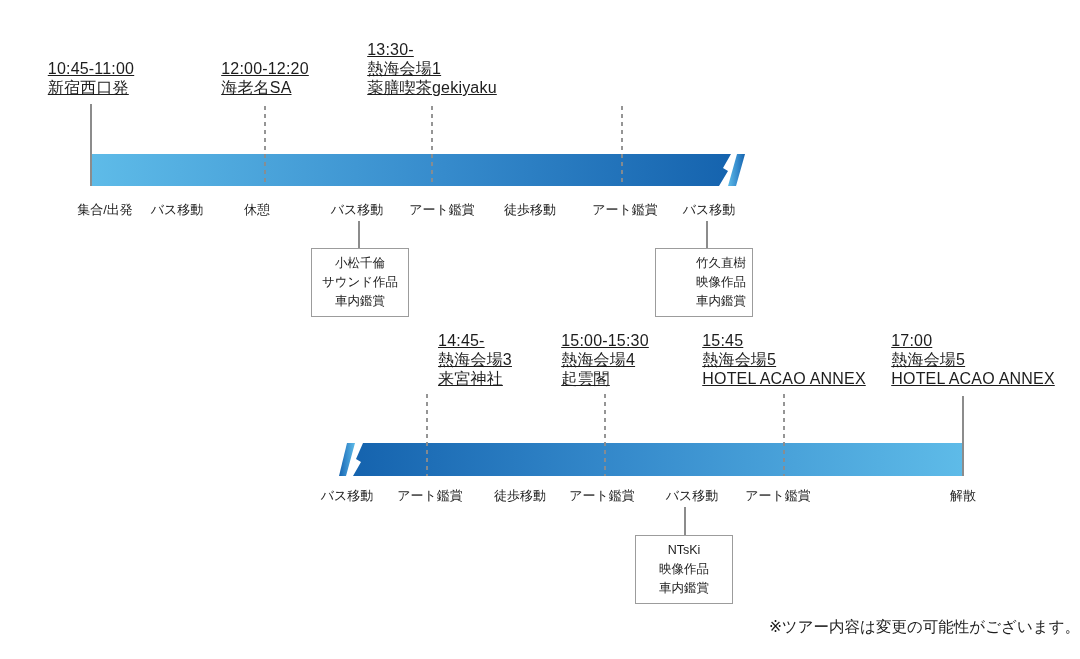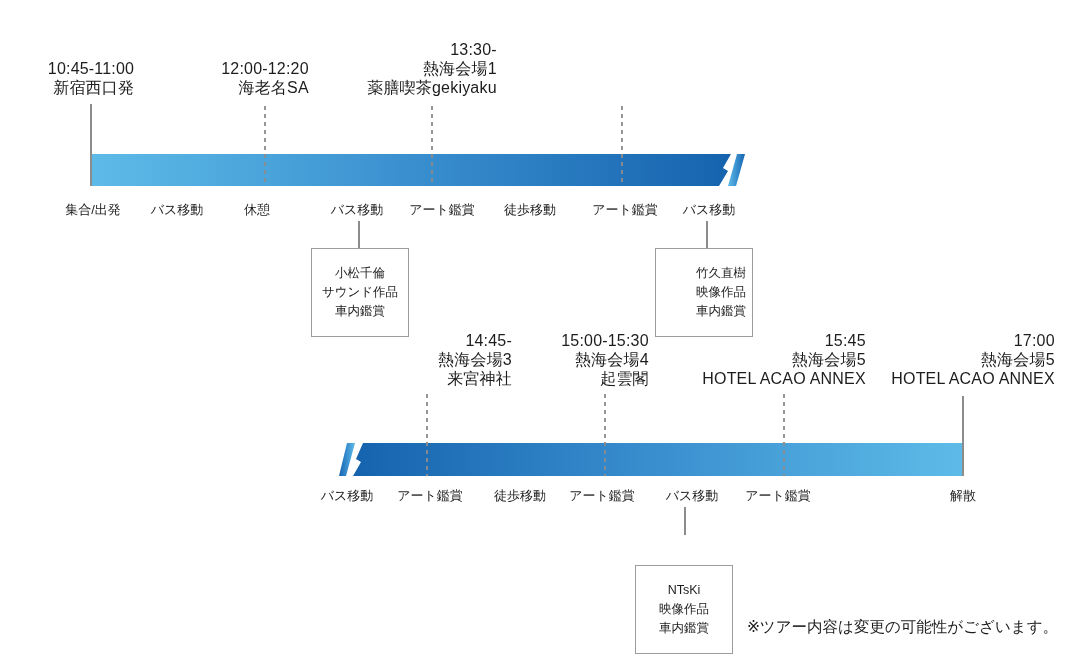--- a/index.html
+++ b/index.html
@@ -1,38 +1,38 @@
 <!DOCTYPE html>
 <html style="--marker: #8c8c8c; --text: #1d1d1d; --box-border: #9c9c9c;"><head>
 <meta charset="utf-8">
 <style>
   html,body{margin:0;padding:0;background:#fff;}
   .canvas{
     position:relative;width:1080px;height:659px;background:#ffffff;overflow:hidden;
     font-family:"Liberation Sans","DejaVu Sans",sans-serif;color:var(--text,#1d1d1d);
   }
   .time-label{
-    position:absolute;transform:translateX(-50%);text-align:right;white-space:nowrap;
-    font-size:16px;line-height:19px;letter-spacing:.2px;
+    position:absolute;transform:translateX(-50%);text-align:left;white-space:nowrap;
+    font-size:16px;line-height:19px;letter-spacing:.2px;text-decoration:underline;
   }
   .time-label .time-line{font-size:16px;}
   .marker-solid{position:absolute;width:2px;background:var(--marker,#8c8c8c);}
   .marker-dashed{
     position:absolute;width:2px;opacity:.92;
     background:repeating-linear-gradient(180deg,var(--marker,#969696) 0 4px,transparent 4px 8px);
   }
   .activity{position:absolute;transform:translateX(-50%);font-size:13px;white-space:nowrap;}
   .note-connector{position:absolute;width:1.5px;background:var(--marker,#8c8c8c);}
   .note-box{
     position:absolute;transform:translateX(-50%);border:1px solid var(--box-border,#9c9c9c);
-    background:#fff;padding:15px 6px;min-width:84px;text-align:center;
+    background:#fff;padding:5px 6px;min-width:84px;text-align:center;
     font-size:12.5px;line-height:19px;white-space:nowrap;
   }
   .bar-svg{position:absolute;display:block;}
-  .footer-note{position:absolute;right:22px;top:617px;font-size:15.5px;white-space:nowrap;}
+  .footer-note{position:absolute;right:0;top:617px;font-size:15.5px;white-space:nowrap;}
   section{position:absolute;inset:0;}
 </style>
 </head>
 <body>
 
 <div class="canvas">
 
   <section>
     <svg class="bar-svg" style="left:90px;top:154px;" width="660" height="32" viewBox="0 0 660 32" preserveAspectRatio="none">
       <defs>
@@ -55,21 +55,21 @@
         <div class="place-line">海老名SA</div>
       </div>
       <div class="marker-dashed" style="left: 264px; top: 106px; height: 80px;"></div>
       <div class="time-label" style="left: 432px; bottom: 562px;">
         <div class="time-line">13:30-</div>
         <div class="place-line">熱海会場1</div>
         <div class="place-line">薬膳喫茶gekiyaku</div>
       </div>
       <div class="marker-dashed" style="left: 431px; top: 106px; height: 80px;"></div>
       <div class="marker-dashed" style="left: 621px; top: 106px; height: 80px;"></div>
-      <div class="activity" style="left: 93px; top: 201px;">集合/出発</div>
+      <div class="activity" style="left: 105px; top: 201px;">集合/出発</div>
       <div class="activity" style="left: 177px; top: 201px;">バス移動</div>
       <div class="activity" style="left: 257px; top: 201px;">休憩</div>
       <div class="activity" style="left: 357px; top: 201px;">バス移動</div>
       <div class="activity" style="left: 442px; top: 201px;">アート鑑賞</div>
       <div class="activity" style="left: 530px; top: 201px;">徒歩移動</div>
       <div class="activity" style="left: 625px; top: 201px;">アート鑑賞</div>
       <div class="activity" style="left: 709px; top: 201px;">バス移動</div>
       <div class="note-connector" style="left: 358px; top: 221px; height: 27px;"></div>
       <div class="note-box" style="left: 360px; top: 248px;">
         <div class="note-line">小松千倫</div>
@@ -121,21 +121,21 @@
       </div>
       <div class="marker-solid" style="left: 962px; top: 396px; height: 80px;"></div>
       <div class="activity" style="left: 347px; top: 487px;">バス移動</div>
       <div class="activity" style="left: 430px; top: 487px;">アート鑑賞</div>
       <div class="activity" style="left: 520px; top: 487px;">徒歩移動</div>
       <div class="activity" style="left: 602px; top: 487px;">アート鑑賞</div>
       <div class="activity" style="left: 692px; top: 487px;">バス移動</div>
       <div class="activity" style="left: 778px; top: 487px;">アート鑑賞</div>
       <div class="activity" style="left: 963px; top: 487px;">解散</div>
       <div class="note-connector" style="left: 684px; top: 507px; height: 28px;"></div>
-      <div class="note-box" style="left: 684px; top: 565px;">
+      <div class="note-box" style="left: 684px; top: 535px;">
         <div class="note-line">NTsKi</div>
         <div class="note-line">映像作品</div>
         <div class="note-line">車内鑑賞</div>
       </div>
     </section>
 
   <div class="footer-note">※ツアー内容は変更の可能性がございます。</div>
 </div>
 
 </body></html>

